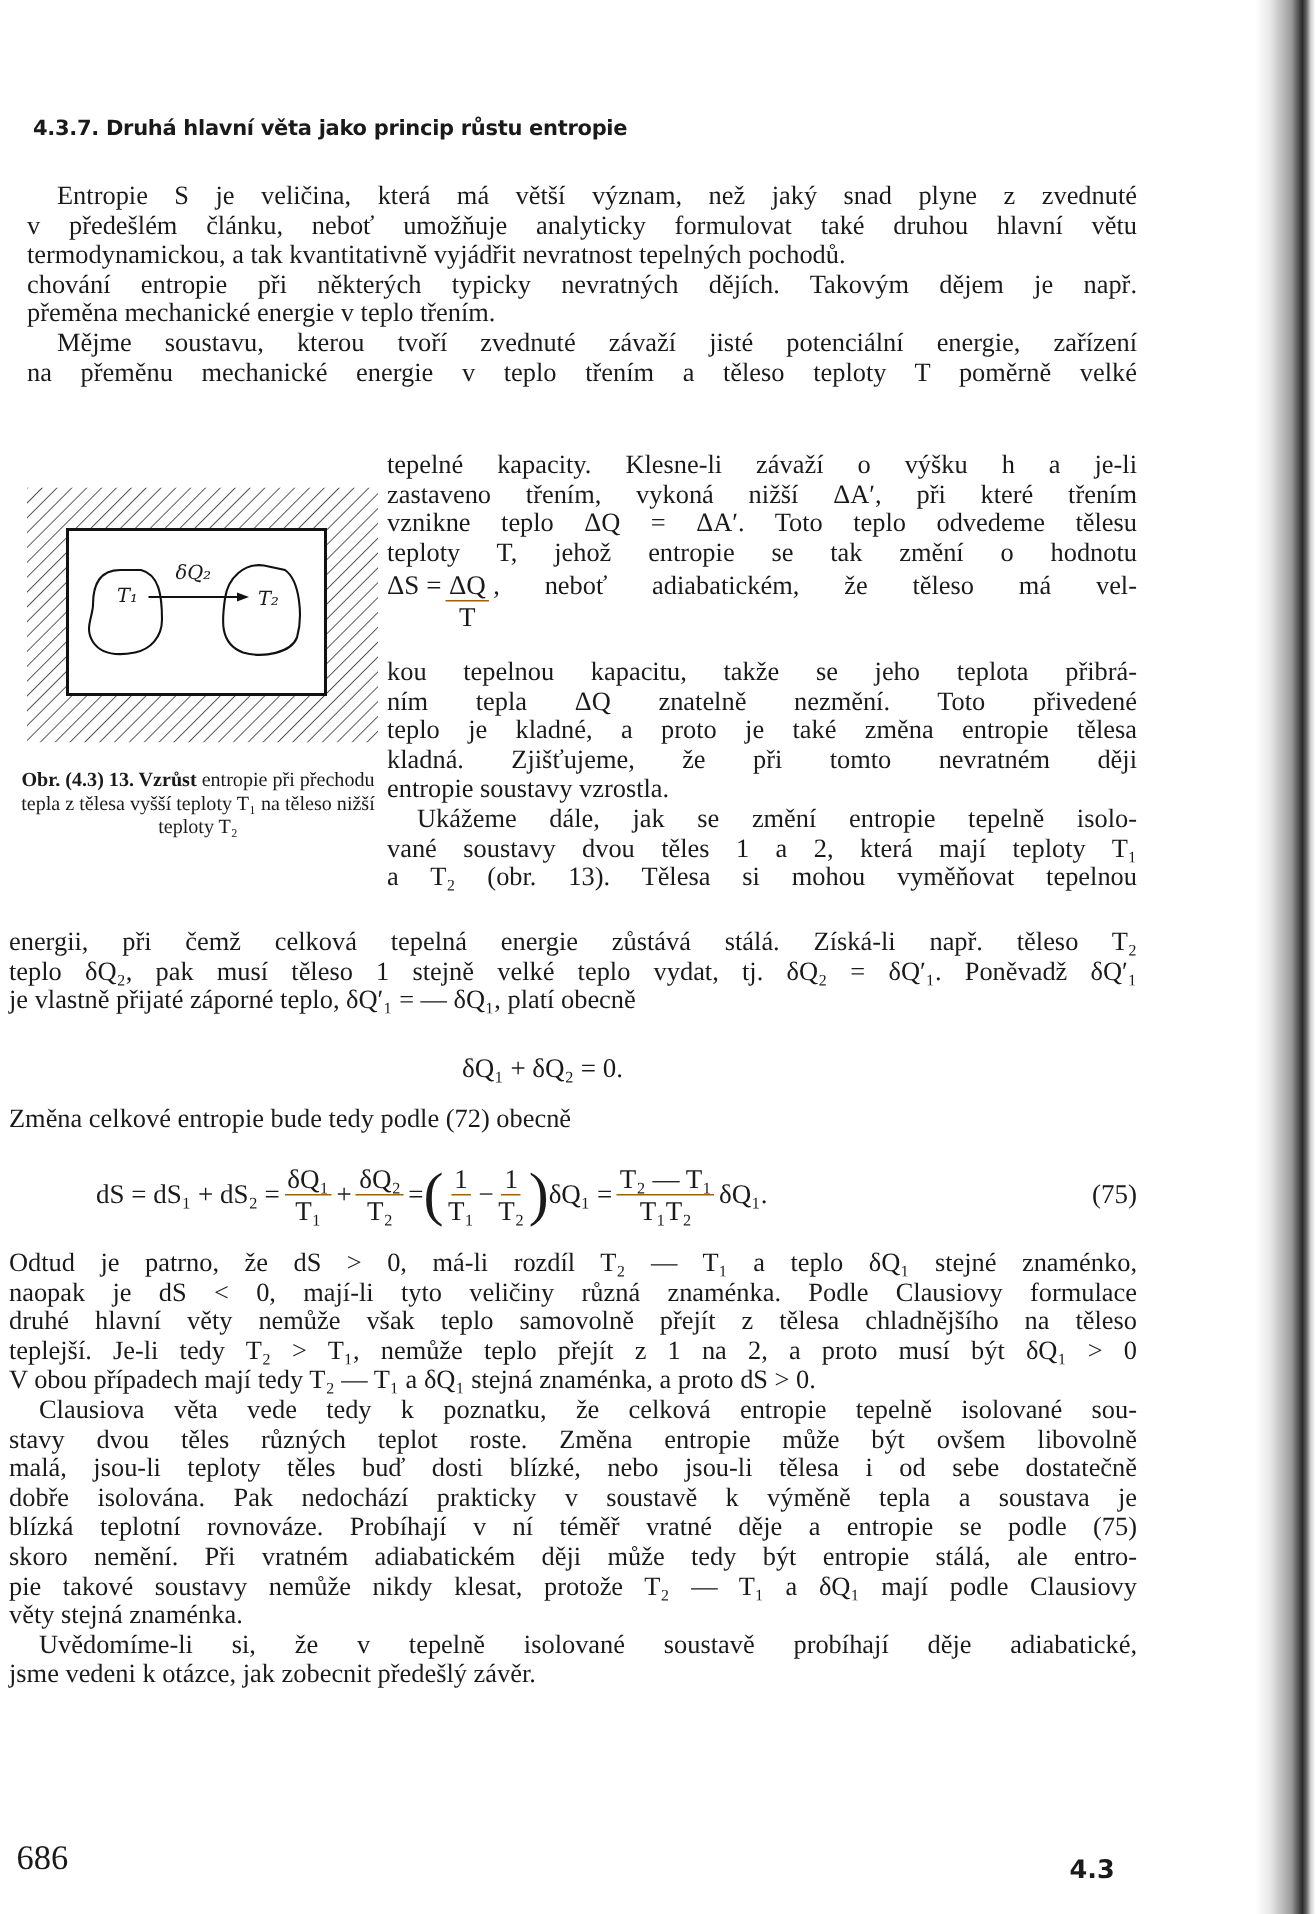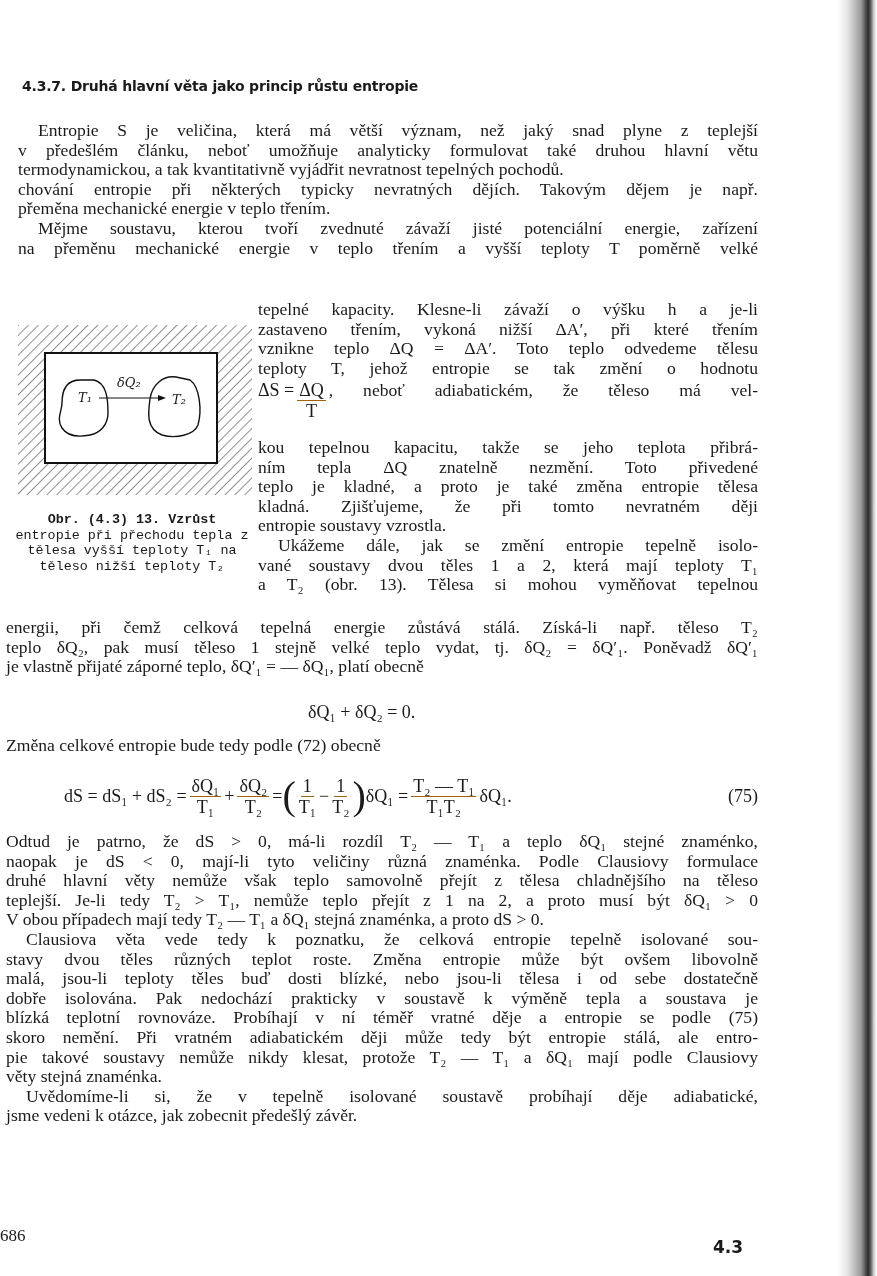--- a/index.html
+++ b/index.html
@@ -9,47 +9,47 @@
     background:linear-gradient(to right,#fff 0%,#e8e8e8 25%,#9a9a9a 60%,#2a2a2a 78%,#666 85%,#d0d0d0 92%,#fff 100%);}
   .page{position:absolute;left:0;top:0;width:840px;height:1276px;}
   .heading{position:absolute;left:22px;top:78px;font-family:"DejaVu Sans","Liberation Sans",sans-serif;
     font-weight:bold;font-size:14px;letter-spacing:-0.2px;}
   .txt{position:absolute;font-family:"Liberation Serif","DejaVu Serif",serif;font-size:17.6px;line-height:19.6px;
     text-align:justify;white-space:normal;}
   .line{display:block;text-align-last:justify;white-space:nowrap;}
   .lastline{display:block;text-align-last:left;white-space:nowrap;}
   .ind{padding-left:20px;}
   .fig{position:absolute;left:18px;top:325px;width:234px;height:170px;}
-  .caption{position:absolute;left:12px;top:512px;width:240px;font-family:Liberation Mono, monospace;
+  .caption{position:absolute;left:12px;top:512px;width:240px;font-family:Liberation Serif, serif;
     font-size:13.4px;line-height:15.5px;text-align:center;}
   .caption b{font-weight:bold;}
   .eq{position:absolute;font-family:"Liberation Serif","DejaVu Serif",serif;font-size:18px;}
   .frac{display:inline-flex;flex-direction:column;align-items:center;vertical-align:middle;margin:0 3px;}
   .frac .n{border-bottom:1px solid #a16207;padding:0 2px;line-height:20px;}
   .frac .d{line-height:20px;}
   .paren{font-size:40px;vertical-align:middle;line-height:40px;font-weight:200;}
   .eqnum{position:absolute;right:0;}
-  .pageno{position:absolute;left:0;top:1226px;font-family:"Liberation Serif",serif;font-size:17px;}
+  .pageno{position:absolute;left:0;top:1226px;font-family:"Liberation Serif",serif;font-size:23px;padding-left:11px;}
   .sect{position:absolute;left:713px;top:1237px;font-family:"DejaVu Sans","Liberation Sans",sans-serif;font-weight:bold;font-size:17px;}
 </style>
 </head>
 <body>
 
 <div class="page">
 
   <div class="heading">4.3.7. Druhá hlavní věta jako princip růstu entropie</div>
 
   <div class="txt" style="left:18px;top:121px;width:740px;">
-    <span class="line ind">Entropie S je veličina, která má větší význam, než jaký snad plyne z teplejší</span>
+    <span class="line ind">Entropie S je veličina, která má větší význam, než jaký snad plyne z zvednuté</span>
     <span class="line">v předešlém článku, neboť umožňuje analyticky formulovat také druhou hlavní větu</span>
     <span class="lastline">termodynamickou, a tak kvantitativně vyjádřit nevratnost tepelných pochodů.</span>
     <span class="line">chování entropie při některých typicky nevratných dějích. Takovým dějem je např.</span>
     <span class="lastline">přeměna mechanické energie v teplo třením.</span>
     <span class="line ind">Mějme soustavu, kterou tvoří zvednuté závaží jisté potenciální energie, zařízení</span>
-    <span class="line">na přeměnu mechanické energie v teplo třením a vyšší teploty T poměrně velké</span>
+    <span class="line">na přeměnu mechanické energie v teplo třením a těleso teploty T poměrně velké</span>
   </div>
 
   <div class="txt" style="left:258px;top:300px;width:500px;">
     <span class="line">tepelné kapacity. Klesne-li závaží o výšku h a je-li</span>
     <span class="line">zastaveno třením, vykoná nižší ΔA′, při které třením</span>
     <span class="line">vznikne teplo ΔQ = ΔA′. Toto teplo odvedeme tělesu</span>
     <span class="line">teploty T, jehož entropie se tak změní o hodnotu</span>
   </div>
 
   <div class="eq" style="left:258px;top:380px;width:500px;display:flex;align-items:flex-start;white-space:nowrap;">

